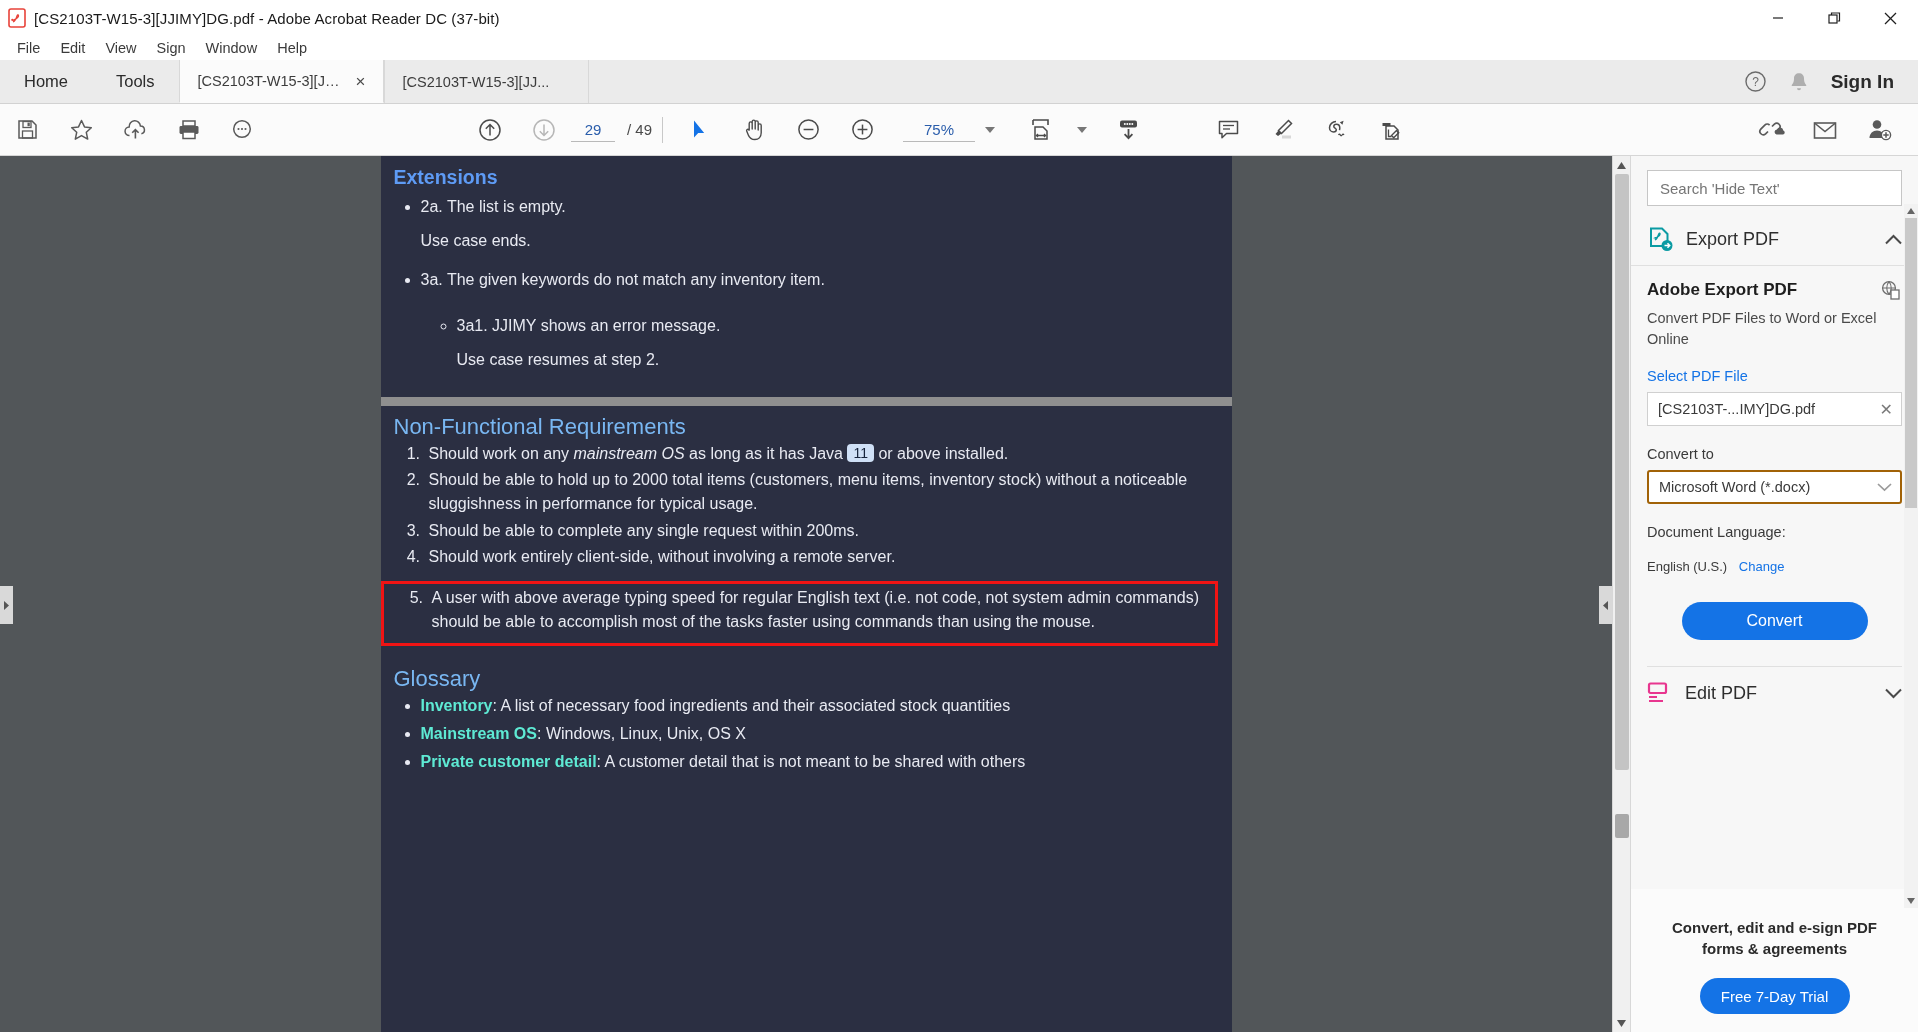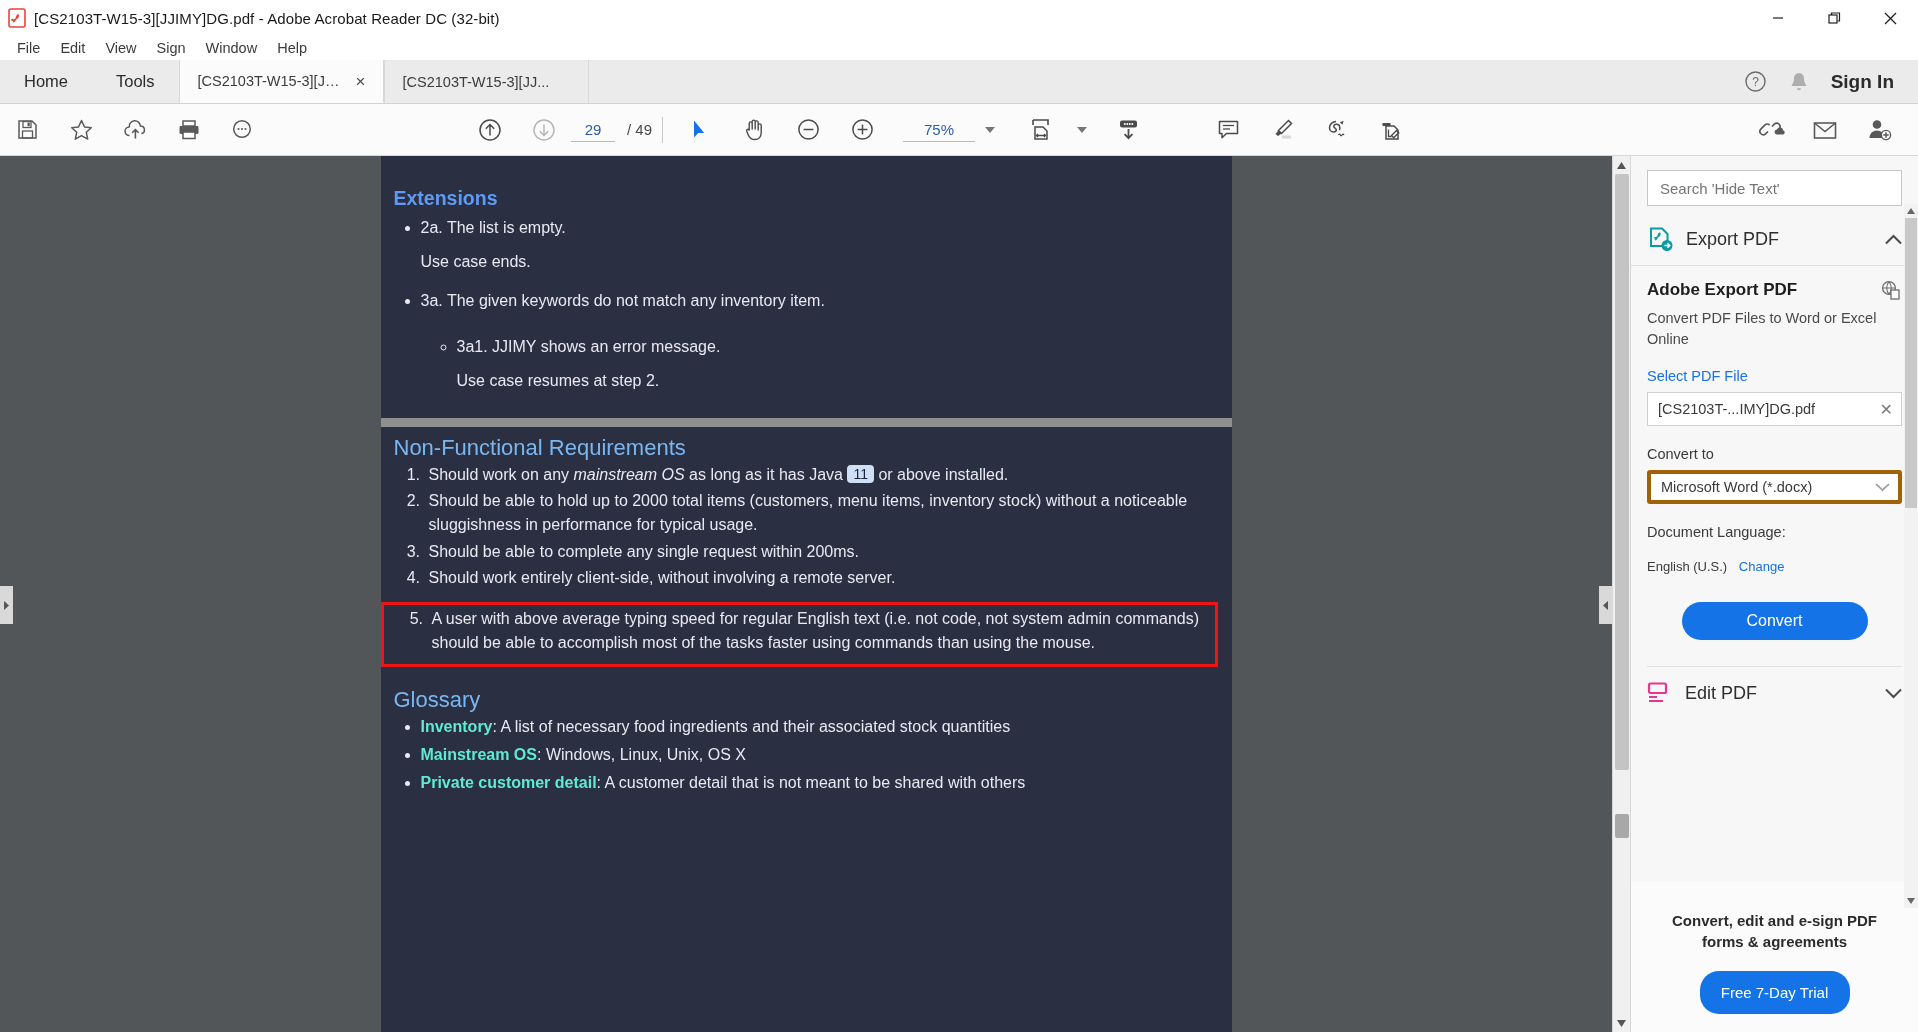--- a/index.html
+++ b/index.html
@@ -90,21 +90,20 @@
 
   .page-panel { flex: 1; position: relative; background: #525659; overflow: hidden; display: flex; }
   .doc-page {
     margin: 0 auto; width: 851px; background: #2b2f42; position: relative;
     overflow: hidden; padding: 0;
   }
   .sec-box { background: #2b2f42; }
   .sec-head-blue {
     color: #5e9bf5; font-size: 19.5px; font-weight: bold; padding: 10px 9px 6px 13px;
     font-family: "Liberation Sans", sans-serif;
-    margin-top: 21px;
   }
   .sec-head-title {
     color: #79b7f2; font-size: 22px; padding: 8px 0 2px 13px; font-weight: normal;
   }
   .doc-text { color: #e8eaf2; font-size: 16px; line-height: 1.52; }
   ul.doc-ul, ol.doc-ol { margin: 0; padding-left: 40px; }
   ul.doc-ul li { list-style: disc; margin: 0 0 4px 0; }
   ul.doc-ul li.circle { list-style: circle; margin-left: 36px; }
   ol.doc-ol { padding-left: 44px; }
   ol.doc-ol li { list-style: decimal; margin-bottom: 2px; padding-left: 4px; }
@@ -160,35 +159,35 @@
   .export-sub { font-size: 14.5px; color: #4a4a4a; line-height: 1.45; margin-top: 8px; }
   .link-blue { color: #1473e6; font-size: 14.5px; margin-top: 18px; display: block; }
   .file-chip {
     margin-top: 8px; height: 34px; border: 1px solid #d0d0d0; background: #fff;
     display: flex; align-items: center; padding: 0 8px 0 10px; border-radius: 0;
   }
   .file-chip .fname { flex: 1; font-size: 14.5px; color: #3a3a3a; }
   .file-chip .fx { color: #7a7a7a; font-size: 16px; }
   .lbl { font-size: 14.5px; color: #3a3a3a; margin-top: 20px; }
   .select-box {
-    margin-top: 8px; height: 34px; border: 4px solid #a16207; background: #fff;
+    margin-top: 8px; height: 34px; border: 2px solid #a16207; background: #fff;
     display: flex; align-items: center; padding: 0 8px 0 10px; border-radius: 3px;
   }
   .select-box .sval { flex: 1; font-size: 14.5px; color: #3a3a3a; }
   .doclang { font-size: 13px; color: #3a3a3a; margin-top: 19px; }
   .btn-blue {
     display: block; margin: 28px auto 0 auto; width: 186px; height: 38px;
     background: #1473e6; color: #fff; border: none; border-radius: 19px;
     font-size: 16px; font-family: "Liberation Sans", sans-serif;
   }
   .panel-divider { height: 1px; background: #e0e0e0; margin-top: 26px; }
   .promo { padding: 28px 22px 18px 22px; text-align: center; background: #fbfbfb; }
   .promo-text { font-size: 15px; font-weight: bold; color: #2b2b2b; line-height: 1.45; }
   .btn-trial {
-    margin: 18px auto 0 auto; width: 150px; height: 43px; background: #1473e6;
+    margin: 18px auto 0 auto; width: 150px; height: 36px; background: #1473e6;
     color: #fff; border: none; border-radius: 19px; font-size: 15px;
     font-family: "Liberation Sans", sans-serif; display: block;
   }
   .sidebar-scroll {
     position: absolute; right: 0; top: 48px; bottom: 124px; width: 14px; background: #f2f2f2;
     display: flex; flex-direction: column; align-items: center;
   }
   .ssb-arrow { width: 14px; height: 14px; display: flex; align-items: center; justify-content: center;
                font-size: 8px; color: #666; }
   .ssb-track { flex: 1; width: 14px; position: relative; }
@@ -201,21 +200,21 @@
 
 <div class="app">
 
   <div class="titlebar">
     <span class="title-icon">
       <svg width="18" height="20" viewBox="0 0 18 20">
         <rect x="1" y="1" width="16" height="18" rx="2" fill="none" stroke="#e8433a" stroke-width="1.6"></rect>
         <path d="M5 14c2-1 3.3-3.6 4-6 .4-1.4 1.3-1.6 1.5-.6.3 1.4-1.3 3-4 4.2-1.4.6-2.4.9-2.6.4-.2-.5.6-1 1.1.1" fill="none" stroke="#e8433a" stroke-width="1.3"></path>
       </svg>
     </span>
-    <span class="title-text">[CS2103T-W15-3][JJIMY]DG.pdf - Adobe Acrobat Reader DC (32-bit)</span>
+    <span class="title-text">[CS2103T-W15-3][JJIMY]DG.pdf - Adobe Acrobat Reader DC (37-bit)</span>
     <div class="win-controls">
       <div class="win-btn">
         <svg width="12" height="12" viewBox="0 0 12 12">
             <line x1="1" y1="6" x2="11" y2="6" stroke="currentColor" stroke-width="1.2"></line>
           </svg>
       </div>
       <div class="win-btn">
         <svg width="13" height="13" viewBox="0 0 13 13">
           <rect x="1" y="3" width="8" height="8" fill="none" stroke="currentColor" stroke-width="1.2"></rect>
           <path d="M3.5 3V1h8v8h-2" fill="none" stroke="currentColor" stroke-width="1.2"></path>

